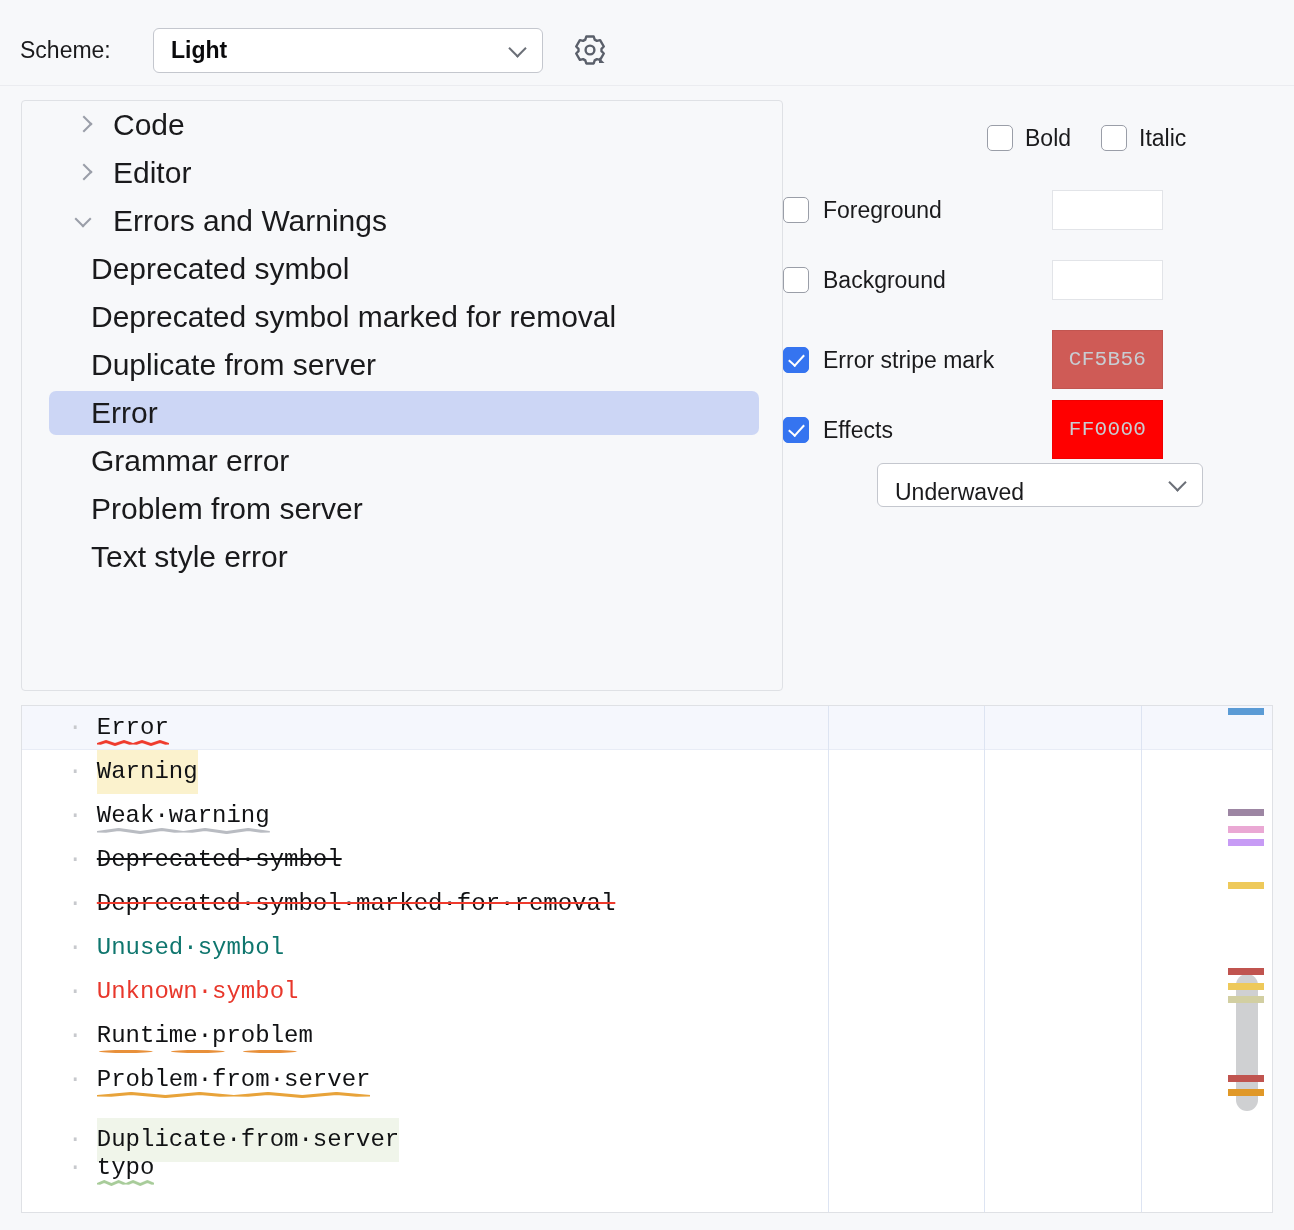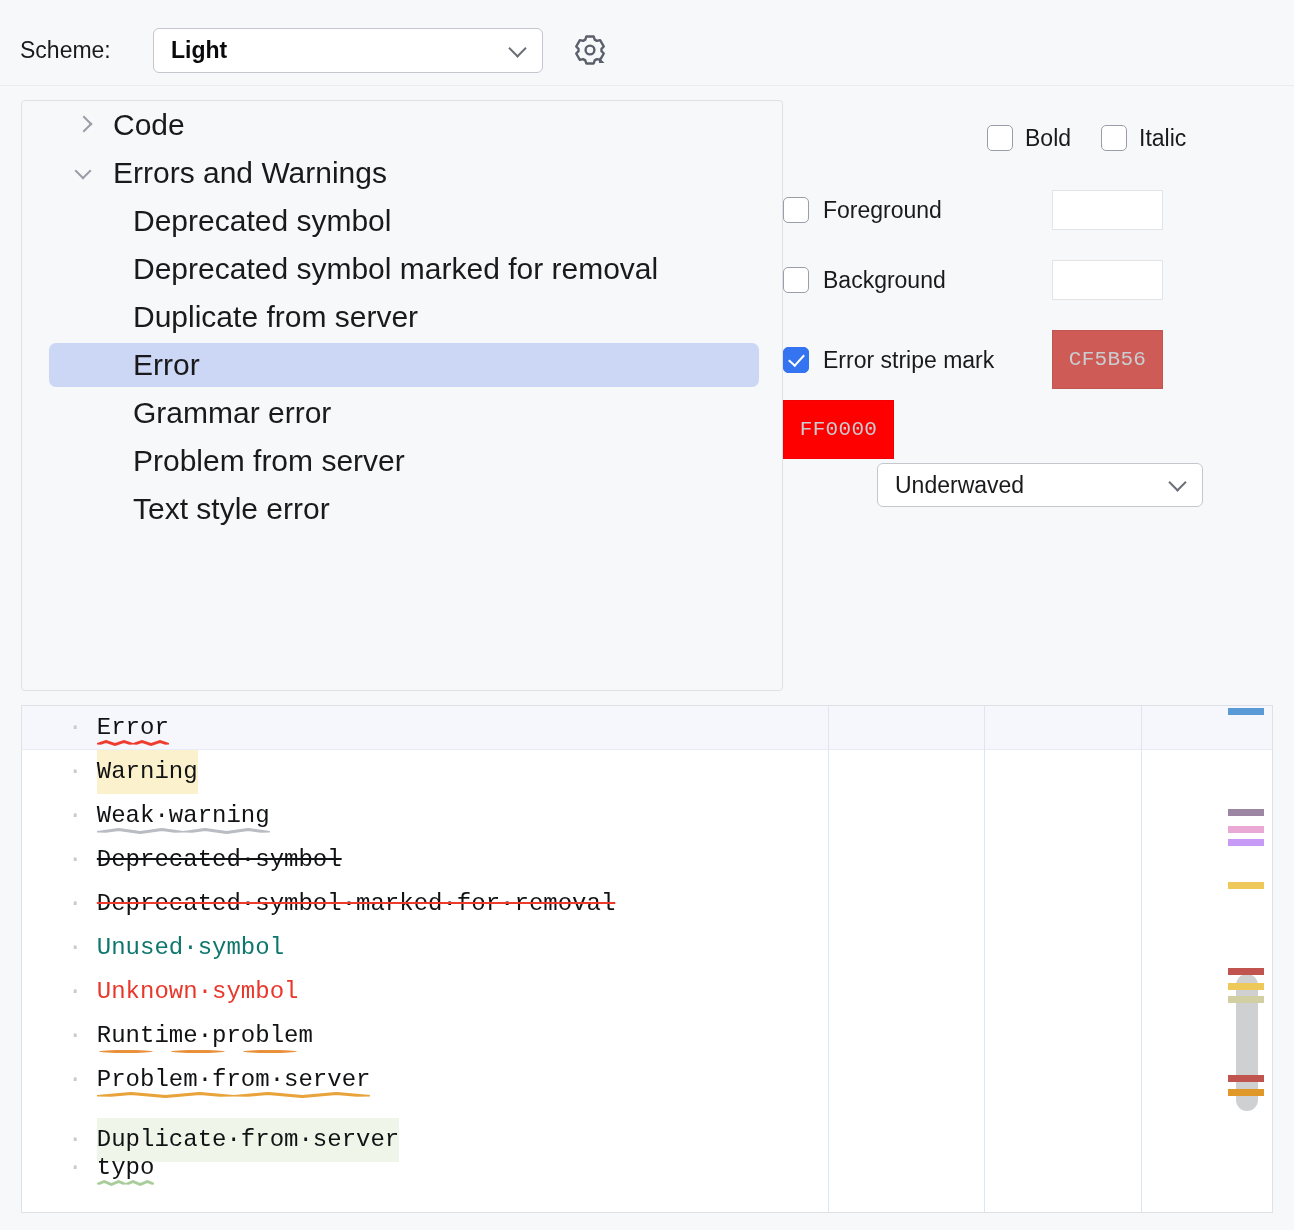--- a/index.html
+++ b/index.html
@@ -72,21 +72,21 @@
   .tw.down:before {
     content:""; position:absolute; left:3px; top:4px;
     width:10px; height:10px;
     border-right:2px solid #9a9ea8; border-bottom:2px solid #9a9ea8;
     transform:rotate(45deg);
   }
   .tree-row .tl {
     font-size:30px; color:#1a1a1c; line-height:28px; position:relative; z-index:2;
   }
   .tree-row.lvl0 .tl { margin-left:91px; }
-  .tree-row.lvl1 .tl { margin-left:111px; }
+  .tree-row.lvl1 .tl { margin-left:69px; }
   .tree-row.sel .selbg {
     position:absolute; left:27px; top:2px; width:710px; height:44px;
     background:#ccd6f5; border-radius:7px;
   }
 
   
   #options { position:absolute; left:783px; top:100px; width:511px; height:591px; }
 
   .fontbox { position:absolute; left:204px; top:24px; display:flex; align-items:center; gap:30px; }
   .fontbox .ci { display:flex; align-items:center; gap:12px; }
@@ -121,21 +121,21 @@
     display:flex; align-items:center; justify-content:center;
     font-family:"Liberation Mono", monospace;
     font-size:21px; letter-spacing:0.3px;
     color:#c8cdd2;
     border:1px solid rgba(0,0,0,0.06);
   }
 
   #effect-combo {
     position:absolute; left:94px; top:363px; width:326px; height:44px;
     background:#fff; border:1px solid #c4c7ce; border-radius:6px;
-    display:flex; align-items:center;
+    display:flex; align-items:flex-end;
   }
   #effect-combo .cv { font-size:23px; color:#1a1a1c; margin-left:17px; }
 
   
   #preview {
     position:absolute; left:21px; top:705px; width:1252px; height:508px;
     background:#ffffff;
     border:1px solid #dfe1e5;
     overflow:hidden;
   }
@@ -186,20 +186,24 @@
     </svg>
   </div>
 </div>
 
 <div id="tree-panel">
     <div class="tree-row lvl0">
       <span class="tw right"></span>
       <span class="tl">Code</span>
     </div>
     <div class="tree-row lvl0">
+      <span class="tw right"></span>
+      <span class="tl">Editor</span>
+    </div>
+    <div class="tree-row lvl0">
       <span class="tw down"></span>
       <span class="tl">Errors and Warnings</span>
     </div>
     <div class="tree-row lvl1">
       <span class="tl">Deprecated symbol</span>
     </div>
     <div class="tree-row lvl1">
       <span class="tl">Deprecated symbol marked for removal</span>
     </div>
     <div class="tree-row lvl1">
@@ -251,20 +255,24 @@
 
   <div class="orow r3">
     <div class="lbl-w">
       <span class="cb on" id="cb-stripe"></span>
       <span class="opt-label">Error stripe mark</span>
     </div>
     <div class="swatch" id="sw-stripe" style="background: rgb(207, 91, 86);">CF5B56</div>
   </div>
 
   <div class="orow r4">
+    <div class="lbl-w">
+      <span class="cb on" id="cb-eff"></span>
+      <span class="opt-label">Effects</span>
+    </div>
     <div class="swatch" id="sw-eff" style="background: rgb(255, 0, 0);">FF0000</div>
   </div>
 
   <div id="effect-combo">
     <span class="cv">Underwaved</span>
     <span class="chev"></span>
   </div>
 </div>
 
 <div id="preview">

